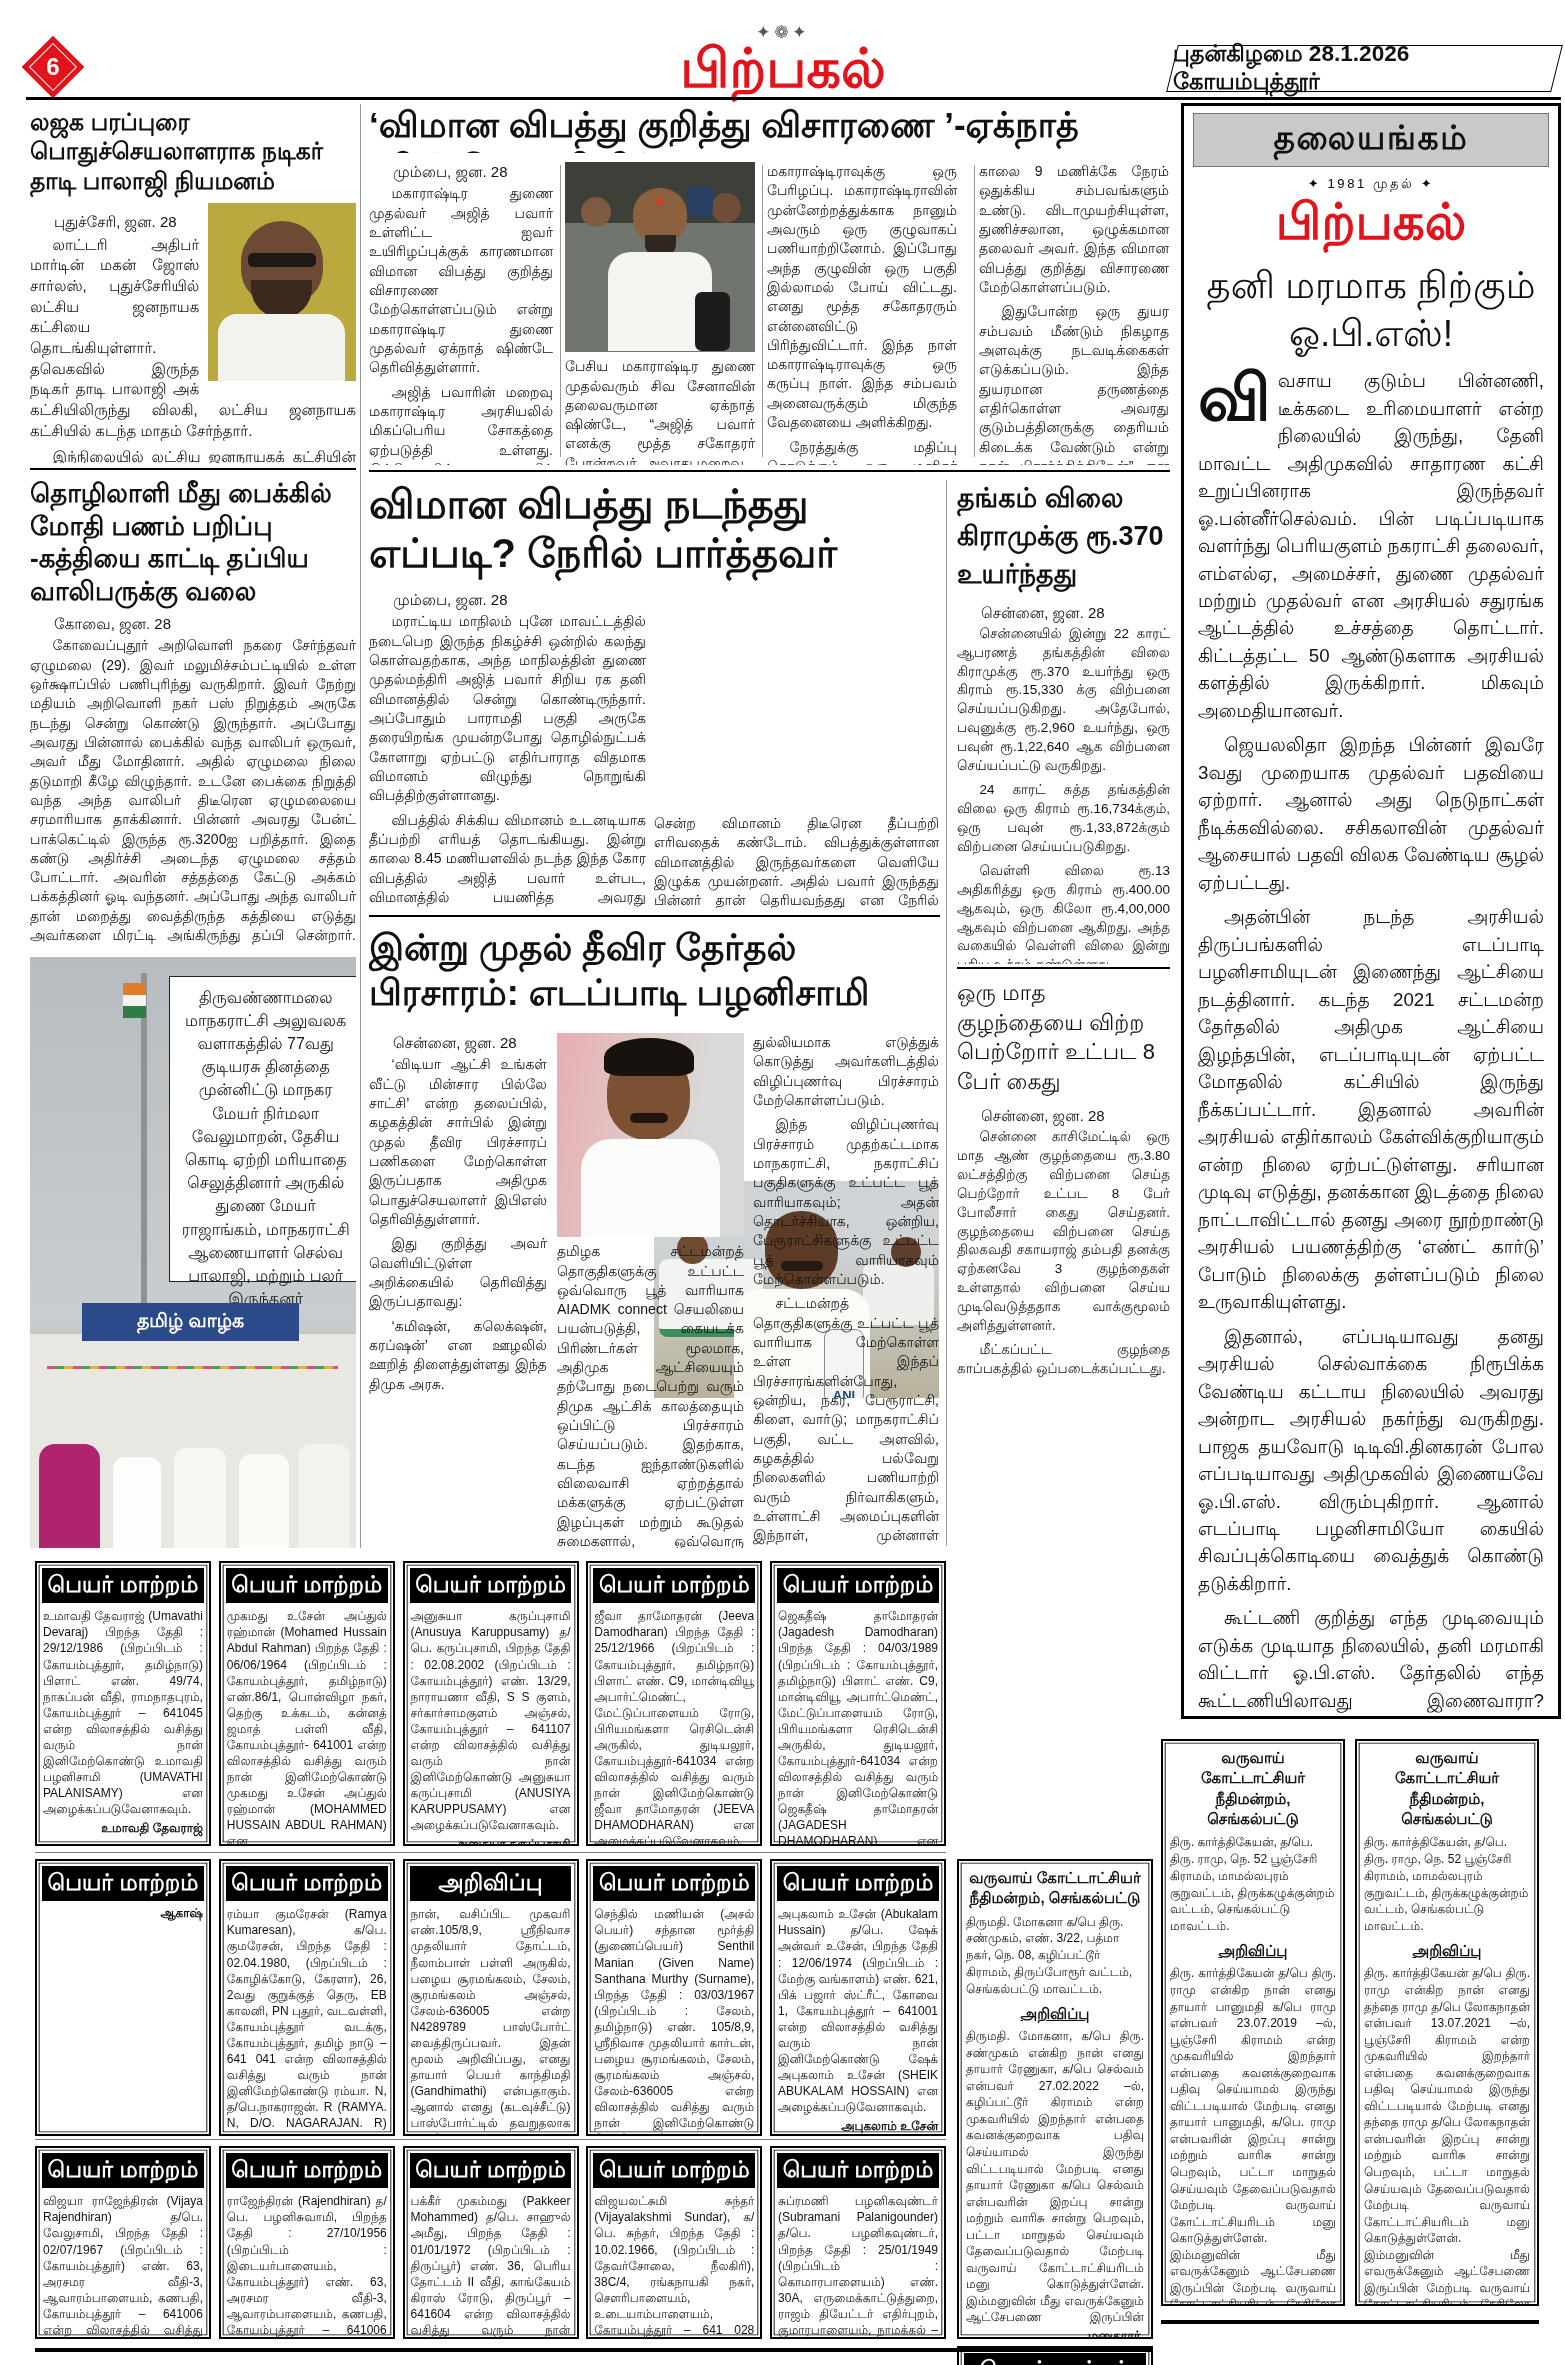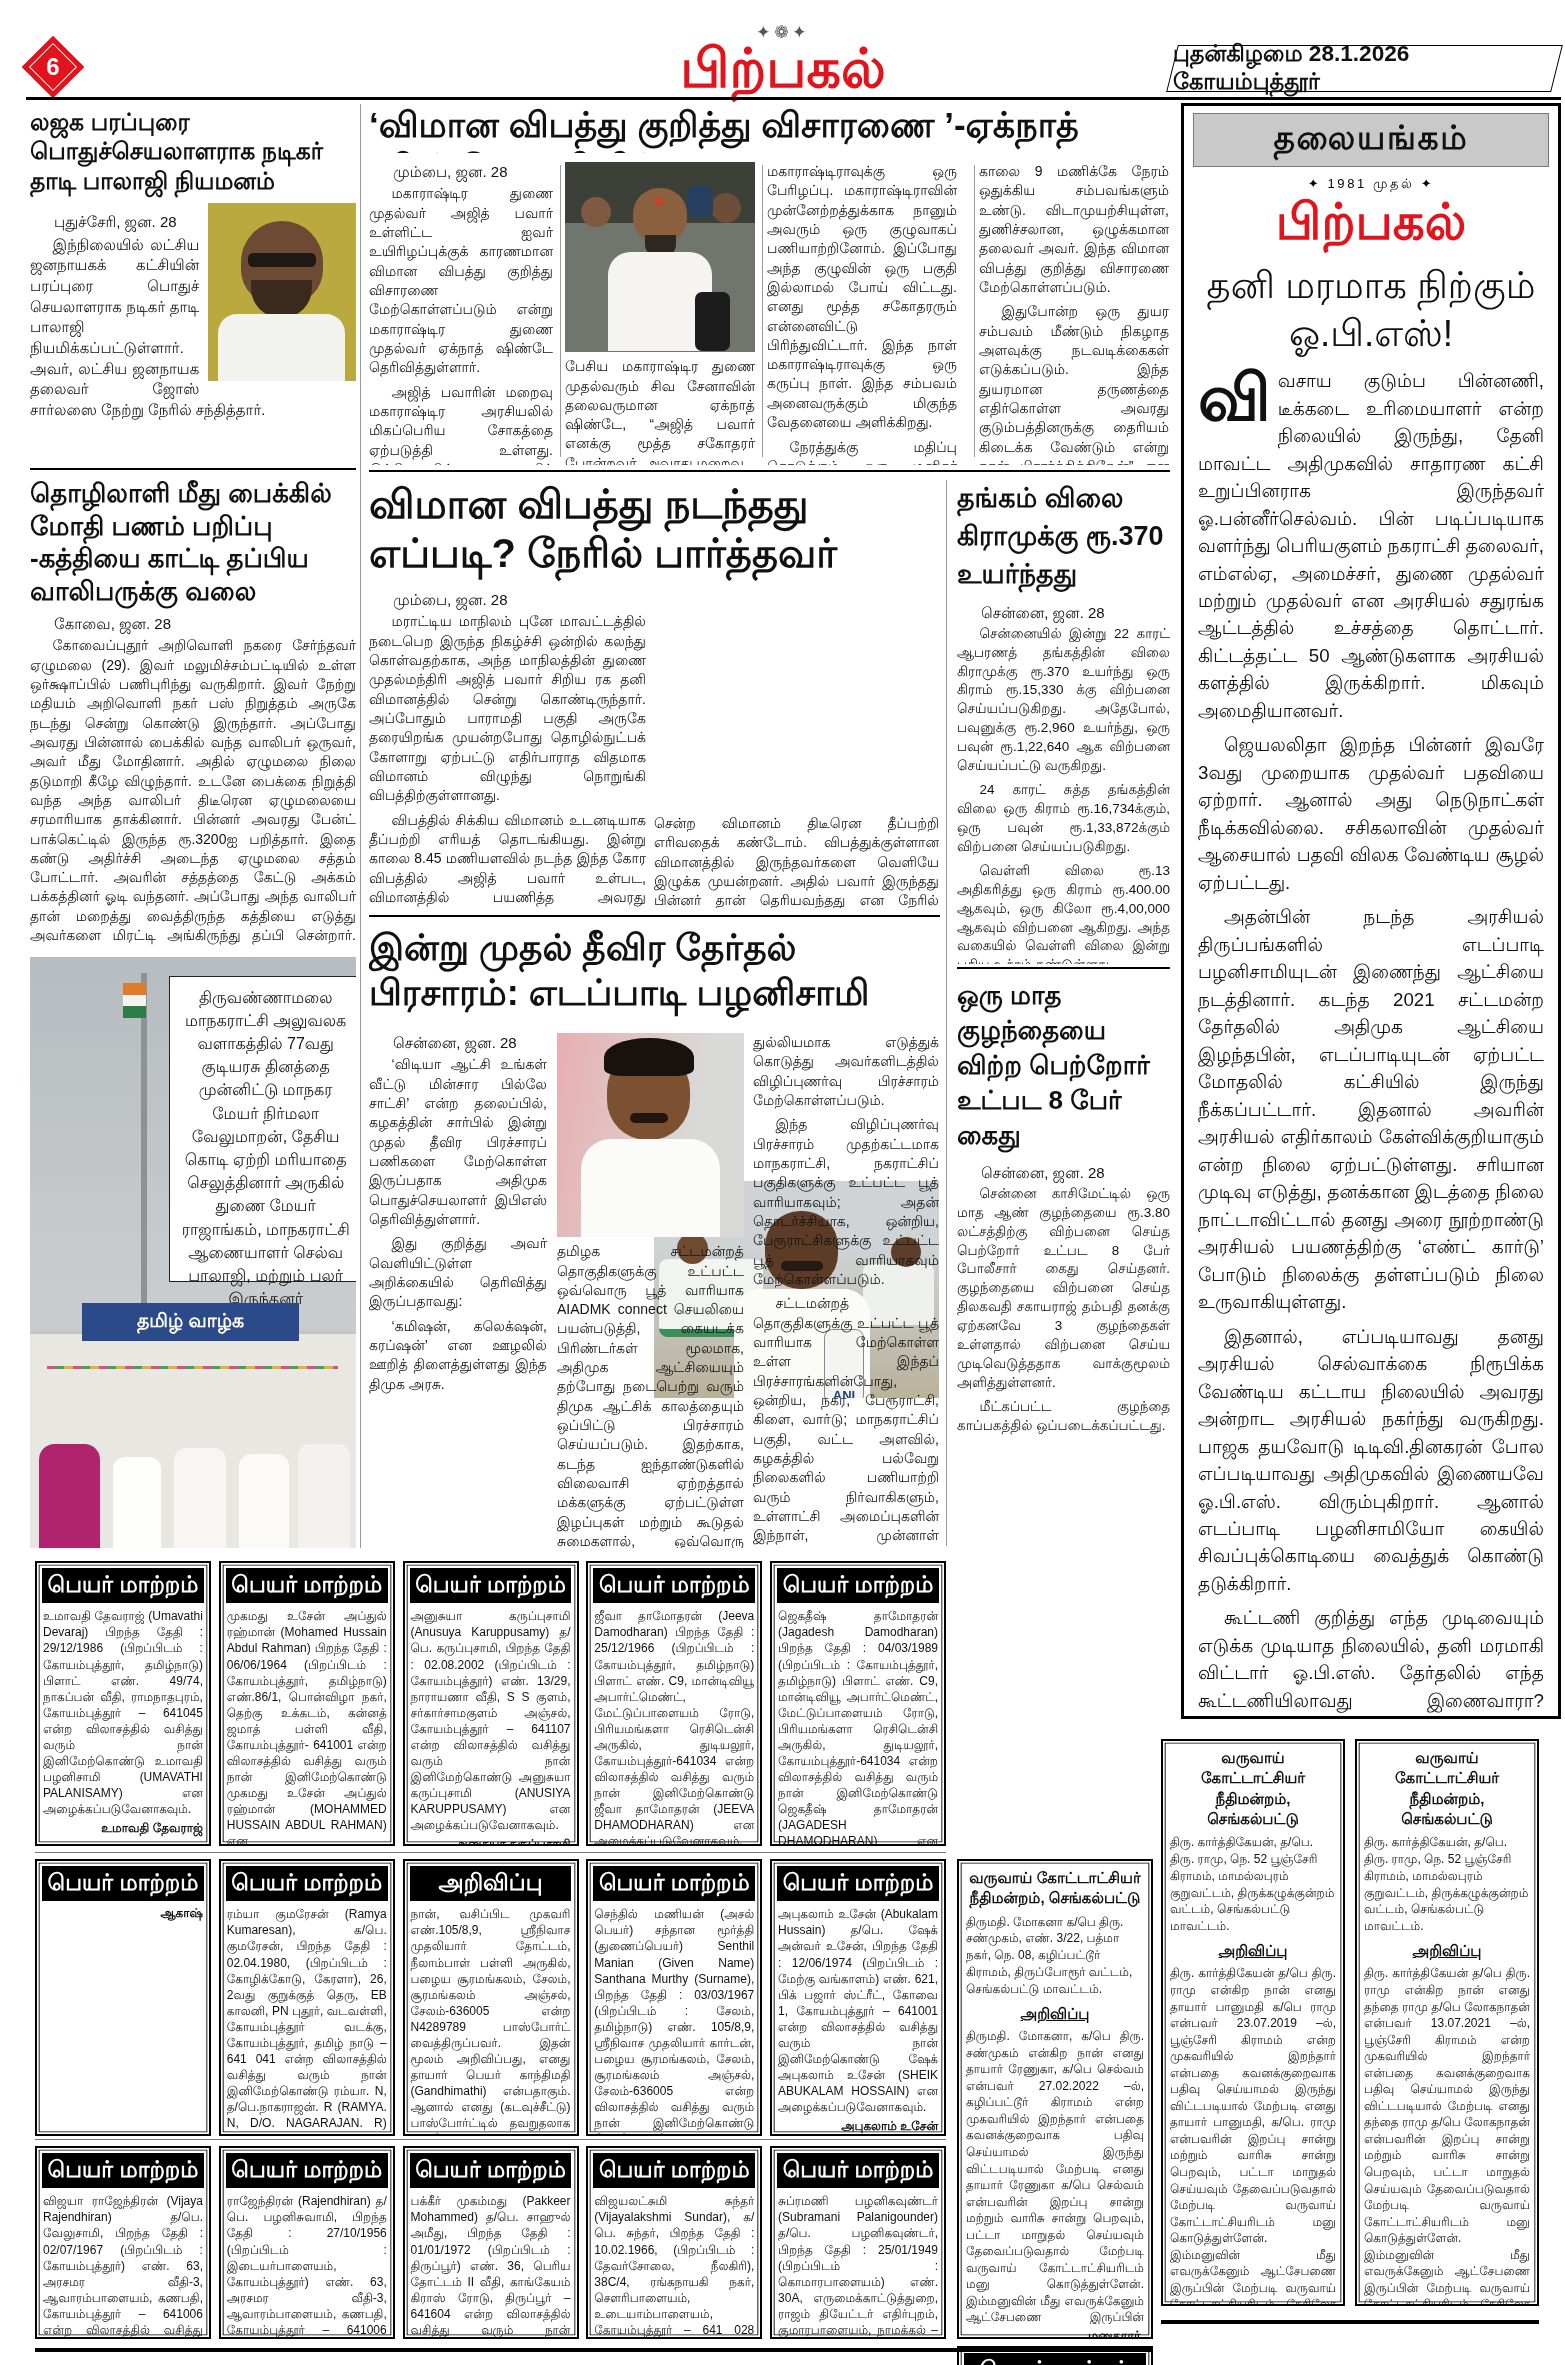--- a/index.html
+++ b/index.html
@@ -22,21 +22,21 @@
            transform:skewX(-14deg);display:flex;align-items:center;justify-content:center}
   .datebox span{transform:skewX(14deg);font-size:22.6px;font-weight:bold}
   .hrule{left:26px;top:97px;width:1535px;height:2.6px}
   
   .h1a{font-size:23.5px;font-weight:bold;line-height:1.25}
   .h1b{font-size:26px;font-weight:bold;line-height:1.25}
   .hbig{font-size:35px;font-weight:bold;line-height:1.2}
   .hhuge{font-size:40px;font-weight:bold;line-height:1.22}
   .heps{font-size:36px;font-weight:bold;line-height:1.25}
   .hgold{font-size:27px;font-weight:bold;line-height:1.4}
-  .hbaby{font-size:26px;font-weight:bold;line-height:1.35}
+  .hbaby{font-size:22px;font-weight:normal;line-height:1.35}
   .body17{font-size:15px;line-height:1.38}
   .body16{font-size:14px;line-height:1.38}
   .body15{font-size:13.5px;line-height:1.4}
   .dateline{font-size:15px;text-indent:24px;margin:0 0 1.7px}
   p{margin:0 0 5.2px;text-indent:22.6px}
   
   .ph{background:#9aa0a3;position:relative;overflow:hidden}
   .cap{font-size:16px;line-height:1.35}
   
   .sidebar{left:1181px;top:103px;width:380px;height:1616px;border:3.5px solid #000;background:#fff;padding:0;box-sizing:border-box}
@@ -83,20 +83,21 @@
 <div class="abs clip" style="left:30px;top:108px;width:326px;height:355px">
   <div class="h1a">லஜக பரப்புரை பொதுச்செயலாளராக நடிகர் தாடி பாலாஜி நியமனம்</div>
   <div class="ph" style="float:right;width:148px;height:178px;margin:7px 0 5.2px 8.7px;background:#b9a93e">
     <div class="abs" style="left:33px;top:17.4px;width:82px;height:83px;background:#6d4a33;border-radius:42px 42px 35px 35px"></div>
     <div class="abs" style="left:40px;top:50px;width:68px;height:14px;background:#111;border-radius:5.2px;opacity:.85"></div>
     <div class="abs" style="left:43px;top:77px;width:61px;height:38px;background:#3a2a1d;border-radius:0 0 30px 30px"></div>
     <div class="abs" style="left:10.4px;top:111px;width:127px;height:67px;background:#f2f2ee;border-radius:19px 19px 0 0"></div>
   </div>
   <div class="body17 j" style="margin-top:16px">
     <div class="dateline">புதுச்சேரி, ஜன. 28</div>
+    <p>லாட்டரி அதிபர் மார்டின் மகன் ஜோஸ் சார்லஸ், புதுச்சேரியில் லட்சிய ஜனநாயக கட்சியை தொடங்கியுள்ளார். தவெகவில் இருந்த நடிகர் தாடி பாலாஜி அக் கட்சியிலிருந்து விலகி, லட்சிய ஜனநாயக கட்சியில் கடந்த மாதம் சேர்ந்தார்.</p>
     <p>இந்நிலையில் லட்சிய ஜனநாயகக் கட்சியின் பரப்புரை பொதுச் செயலாளராக நடிகர் தாடி பாலாஜி நியமிக்கப்பட்டுள்ளார். அவர், லட்சிய ஜனநாயக தலைவர் ஜோஸ் சார்லஸை நேற்று நேரில் சந்தித்தார்.</p>
   </div>
 </div>
 <div class="abs rule" style="left:30px;top:468px;width:326px;height:1.7px"></div>
 
 <div class="abs clip" style="left:30px;top:477px;width:326px;height:470px">
   <div class="h1b">தொழிலாளி மீது பைக்கில் மோதி பணம் பறிப்பு -கத்தியை காட்டி தப்பிய வாலிபருக்கு வலை</div>
   <div class="body16 j" style="margin-top:7px">
     <div class="dateline">கோவை, ஜன. 28</div>
     <p>கோவைப்புதூர் அறிவொளி நகரை சேர்ந்தவர் ஏழுமலை (29). இவர் மலுமிச்சம்பட்டியில் உள்ள ஒர்க்ஷாப்பில் பணிபுரிந்து வருகிறார். இவர் நேற்று மதியம் அறிவொளி நகர் பஸ் நிறுத்தம் அருகே நடந்து சென்று கொண்டு இருந்தார். அப்போது அவரது பின்னால் பைக்கில் வந்த வாலிபர் ஒருவர், அவர் மீது மோதினார். அதில் ஏழுமலை நிலை தடுமாறி கீழே விழுந்தார். உடனே பைக்கை நிறுத்தி வந்த அந்த வாலிபர் திடீரென ஏழுமலையை சரமாரியாக தாக்கினார். பின்னர் அவரது பேன்ட் பாக்கெட்டில் இருந்த ரூ.3200ஐ பறித்தார். இதை கண்டு அதிர்ச்சி அடைந்த ஏழுமலை சத்தம் போட்டார். அவரின் சத்தத்தை கேட்டு அக்கம் பக்கத்தினர் ஓடி வந்தனர். அப்போது அந்த வாலிபர் தான் மறைத்து வைத்திருந்த கத்தியை எடுத்து அவர்களை மிரட்டி அங்கிருந்து தப்பி சென்றார். இதுகுறித்து ஏழுமலை குனியமுத்தூர் போலீசில் புகார் அளித்தார். புகாரின் பேரில் போலீசார் வழக்கு பதிவு செய்து விசாரணை நடத்தி வந்தனர்.</p>

